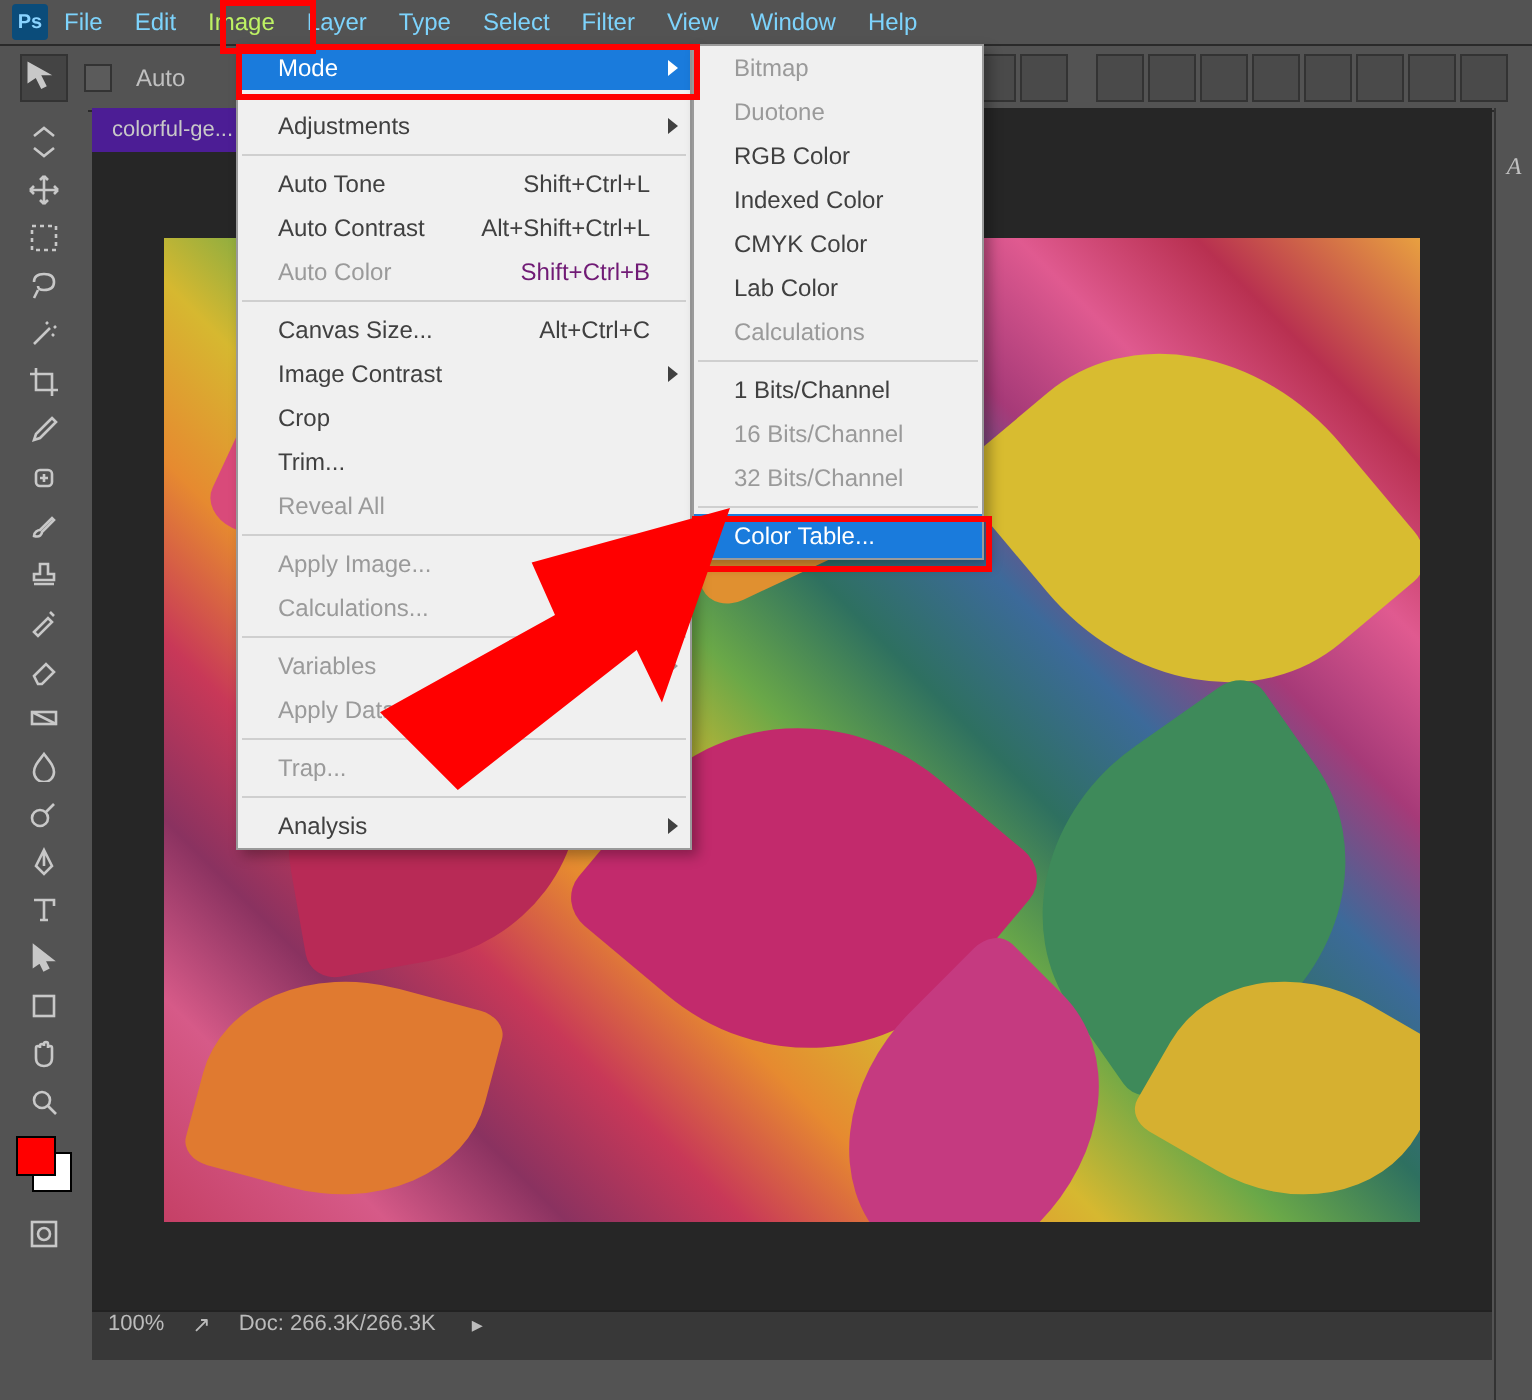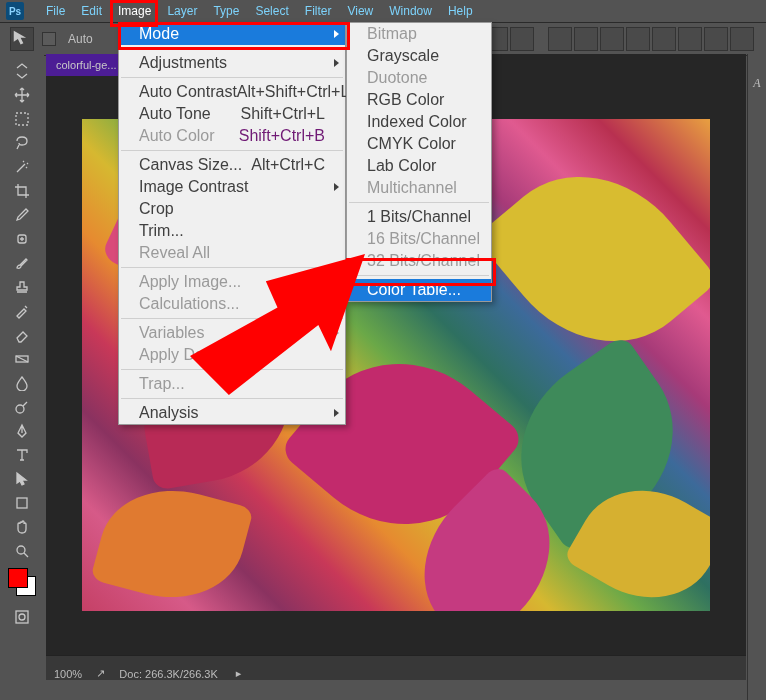--- a/index.html
+++ b/index.html
@@ -1,38 +1,38 @@
 <!DOCTYPE html>
 <html><head>
 <meta charset="utf-8">
 <style>
 html,body{margin:0;padding:0;width:766px;height:700px;background:#535353;font-family:"Segoe UI",Tahoma,sans-serif;font-size:12px;color:#c0c0c0;overflow:hidden;user-select:none}
 .menubar{height:22px;background:#535353;display:flex;align-items:center;padding-left:6px;border-bottom:1px solid #2a2a2a}
-.ps-logo{width:18px;height:18px;background:#0b4c7a;color:#8ad3ff;font-weight:bold;font-size:10px;display:flex;align-items:center;justify-content:center;margin-right:14px;border-radius:2px}
+.ps-logo{width:18px;height:18px;background:#0b4c7a;color:#8ad3ff;font-weight:bold;font-size:10px;display:flex;align-items:center;justify-content:center;margin-right:0;border-radius:2px}
 .menu-item{padding:0 8px;line-height:22px;color:#7dd3fc}
-.menu-item.active{color:#ffffff}
+.menu-item.active{color:#bef264}
 .optbar{height:32px;background:#535353;display:flex;align-items:center;padding-left:10px;border-bottom:1px solid #2a2a2a;gap:8px}
 .icon-box{width:22px;height:22px;background:#444;border:1px solid #333;display:flex;align-items:center;justify-content:center}
 .row-icons{display:flex;gap:2px;margin-left:auto;margin-right:12px}
 .gicon{width:22px;height:22px;background:#4a4a4a;border:1px solid #333;position:relative}
 .gicon::before,.gicon::after{content:"";position:absolute;background:#999}
 .stage{position:absolute;left:46px;top:54px;right:20px;bottom:20px;background:#262626}
 .doc-tab{height:22px;background:#4c1d95;color:#c8c8c8;padding:0 10px;line-height:22px;font-size:11px;width:90px;border-right:1px solid #262626}
 .canvas-area{position:absolute;left:0;top:22px;right:0;bottom:26px;display:flex;align-items:center;justify-content:center;background:#262626}
 .canvas{width:628px;height:492px;background:linear-gradient(45deg,#c54066 0%,#d65a88 10%,#8a3260 18%,#c83858 26%,#e68a30 34%,#d6b830 42%,#6aa848 50%,#2e7060 58%,#3c6a9a 66%,#a63a78 74%,#e05a90 82%,#b83050 90%,#e8a040 100%);position:relative;overflow:hidden}
 .leaf{position:absolute;border-radius:60% 10% 60% 10%;transform:rotate(var(--r,30deg))}
-.statusbar{position:absolute;left:0;right:0;bottom:0;height:24px;background:#383838;display:flex;align-items:flex-end;gap:14px;padding-left:8px;font-size:11px;color:#bbb;border-top:1px solid #222}
+.statusbar{position:absolute;left:0;right:0;bottom:0;height:24px;background:#383838;display:flex;align-items:flex-start;gap:14px;padding-left:8px;font-size:11px;color:#bbb;border-top:1px solid #222}
 .toolbar{position:absolute;left:0;top:54px;width:44px;bottom:0;background:#535353;padding-top:4px}
 .tool{width:26px;height:22px;margin:2px auto;display:flex;align-items:center;justify-content:center;position:relative;color:#c8c8c8}
 .tool svg{width:16px;height:16px;fill:none;stroke:#c8c8c8;stroke-width:1.3}
 .foreback{width:28px;height:28px;margin:6px auto 0;position:relative}
 .fg-sw{position:absolute;width:18px;height:18px;background:#ff0000;border:1px solid #000;left:0;top:0}
 .bg-sw{position:absolute;width:18px;height:18px;background:#fff;border:1px solid #000;right:0;bottom:0}
 .right-panel{position:absolute;right:0;top:54px;width:18px;bottom:0;background:#535353;border-left:1px solid #333}
-.menu{position:absolute;background:#f0f0f0;color:#404040;border:1px solid #9a9a9a;box-shadow:3px 3px 6px rgba(0,0,0,.3);font-size:16px}
+.menu{position:absolute;background:#f0f0f0;color:#404040;border:1px solid #9a9a9a;box-shadow:3px 3px 6px rgba(0,0,0,.3);font-size:12px}
 .menu1{left:118px;top:22px;width:226px}
 .menu2{left:346px;top:22px;width:144px}
 .mrow{height:22px;display:flex;align-items:center;padding:0 20px 0 20px;position:relative;white-space:nowrap}
 .mrow.dis{color:#9a9a9a}
 .mrow.dis .shc{color:#701a75}
 .shc{margin-left:auto;color:#404040}
 .sep{height:1px;background:#cfcfcf;margin:3px 2px}
 .hl-blue{background:#1a7bdc;color:#fff}
 .tri{position:absolute;right:6px;top:7px;width:0;height:0;border-top:4px solid transparent;border-bottom:4px solid transparent;border-left:5px solid #404040}
 .hl-blue .tri{border-left-color:#fff}
@@ -237,27 +237,27 @@
       <span>Mode</span>
       <span class="tri"></span>
     </div>
   <div class="sep"></div>
   <div class="mrow">
       <span>Adjustments</span>
       <span class="tri"></span>
     </div>
   <div class="sep"></div>
   <div class="mrow">
+      <span>Auto Tone</span>
+      <span class="shc">Shift+Ctrl+L</span>
+    </div>
+  <div class="mrow">
       <span>Auto Contrast</span>
       <span class="shc">Alt+Shift+Ctrl+L</span>
     </div>
-  <div class="mrow">
-      <span>Auto Tone</span>
-      <span class="shc">Shift+Ctrl+L</span>
-    </div>
   <div class="mrow dis">
       <span>Auto Color</span>
       <span class="shc">Shift+Ctrl+B</span>
     </div>
   <div class="sep"></div>
   <div class="mrow">
       <span>Canvas Size...</span>
       <span class="shc">Alt+Ctrl+C</span>
     </div>
   <div class="mrow">
@@ -294,27 +294,26 @@
     </div>
   <div class="sep"></div>
   <div class="mrow">
       <span>Analysis</span>
       <span class="tri"></span>
     </div>
 </div>
 
 <div class="menu menu2">
   <div class="mrow dis">Bitmap</div>
-  <div class="mrow">Grayscale</div>
   <div class="mrow dis">Duotone</div>
   <div class="mrow">RGB Color</div>
   <div class="mrow">Indexed Color</div>
   <div class="mrow">CMYK Color</div>
   <div class="mrow">Lab Color</div>
-  <div class="mrow dis">Multichannel</div>
+  <div class="mrow dis">Calculations</div>
   <div class="sep"></div>
   <div class="mrow">1 Bits/Channel</div>
   <div class="mrow dis">16 Bits/Channel</div>
   <div class="mrow dis">32 Bits/Channel</div>
   <div class="sep"></div>
   <div class="mrow hl-blue">Color Table...</div>
 </div>
 
 <div class="redbox" style="left:110px;top:0;width:42px;height:21px"></div>
 <div class="redbox" style="left:118px;top:22px;width:226px;height:22px"></div>

